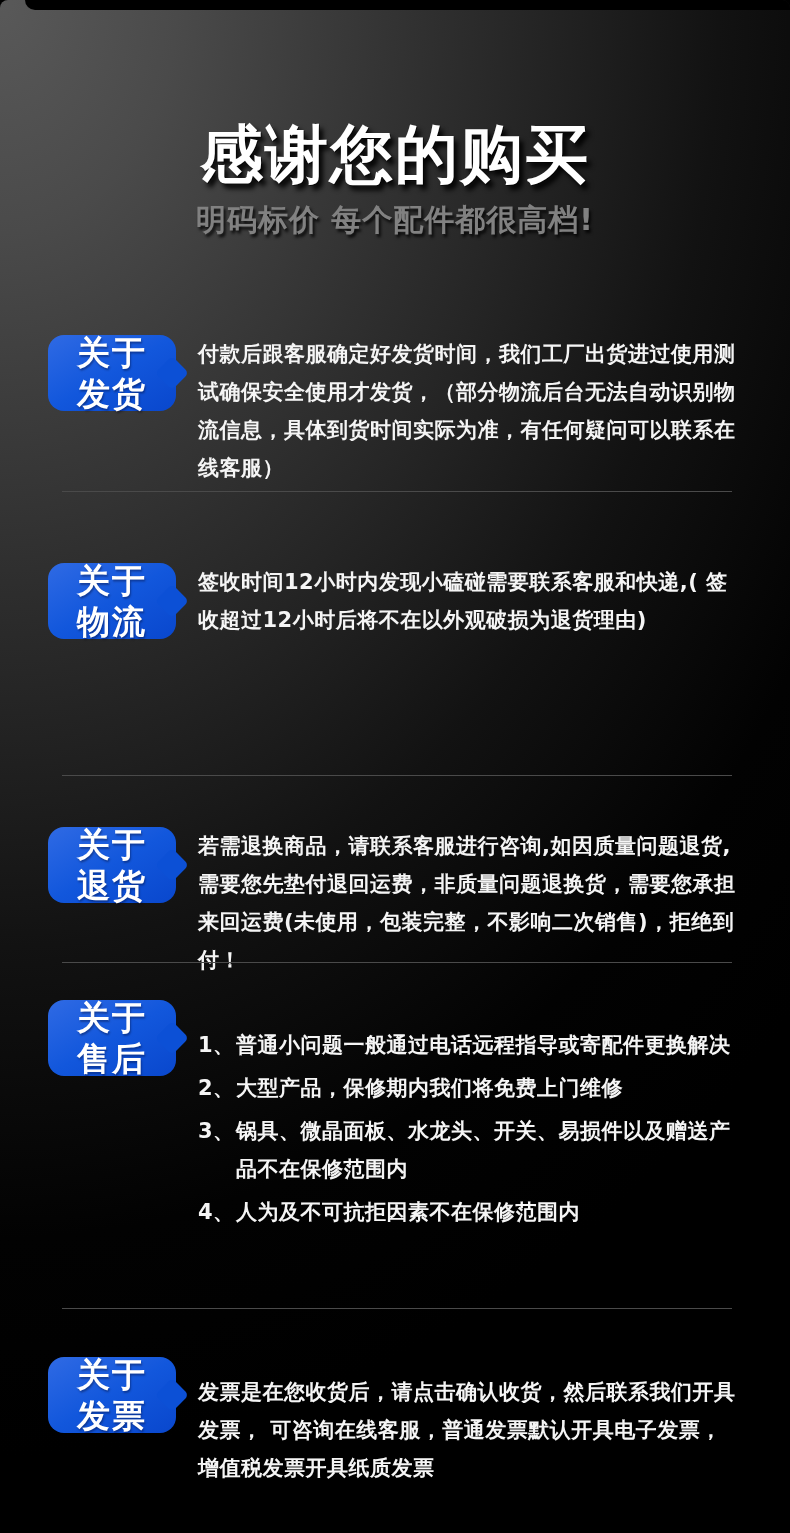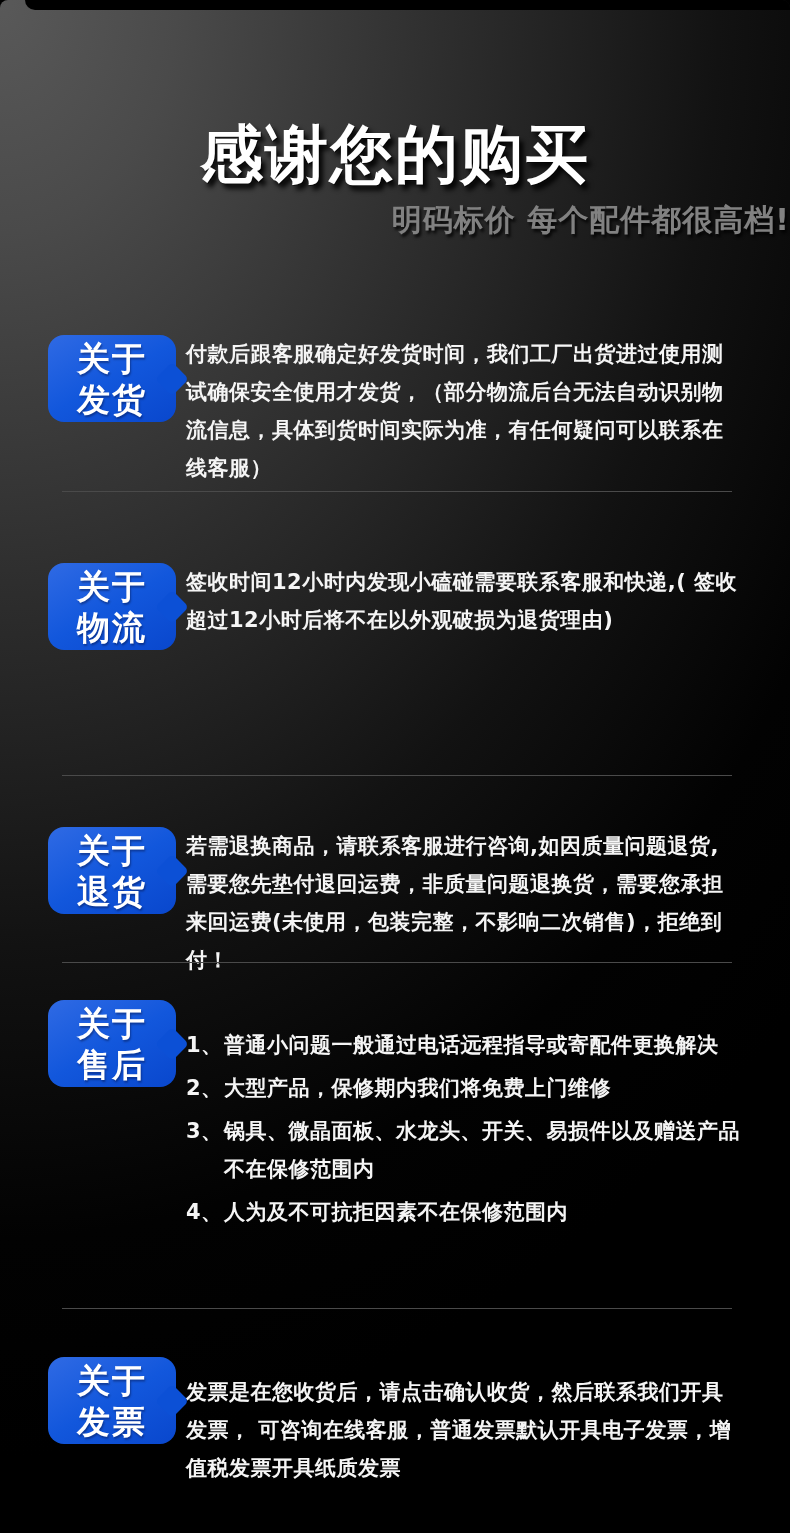--- a/index.html
+++ b/index.html
@@ -22,48 +22,48 @@
 
   
   .hero-title {
     position:absolute; top:112px; left:0; width:100%;
     text-align:center; color:#fff;
     font-size:63px; font-weight:900; letter-spacing:2px;
     text-shadow: 4px 5px 5px rgba(0,0,0,0.95), 1px 1px 0 rgba(0,0,0,0.6);
   }
   .hero-subtitle {
     position:absolute; top:200px; left:0; width:100%;
-    text-align:right; color:#818181;
+    text-align:center; color:#818181;
     font-size:30px; font-weight:700; letter-spacing:1px;
     text-shadow: 2px 3px 3px rgba(0,0,0,0.8);
   }
 
   
   .section {
     position:absolute; left:48px; right:50px;
     display:flex; align-items:flex-start;
   }
   .badge {
-    position:relative; flex:0 0 128px; height:87px;
+    position:relative; flex:0 0 128px; height:76px;
     border-radius:16px;
     background:linear-gradient(150deg,#2f6ae4 0%,#1257dc 50%,#0947cd 100%);
     display:flex; flex-direction:column; align-items:center; justify-content:center;
     color:#fff; font-size:33px; font-weight:800; line-height:41px;
     letter-spacing:2px;
     text-shadow:1px 2px 2px rgba(0,0,30,0.35);
     z-index:1;
   }
   .badge::before {
     content:""; position:absolute; right:-8px; top:50%;
     width:24px; height:24px; background:#0c50d6;
     transform:translateY(-50%) rotate(45deg);
     border-radius:5px; z-index:-1;
   }
   .section-body {
-    flex:1; margin-left:10px; padding-left:0;
+    flex:1; margin-left:22px; padding-left:0;
     color:#f5f5f5; font-size:21px; font-weight:700; line-height:38px;
     letter-spacing:0.5px;
   }
   .section-body p + p { margin-top:30px;text-decoration:underline; }
 
   .hotline {
     font-size:31px; font-weight:800; letter-spacing:0;
     vertical-align:-2px; color:#fff;
   }
 

